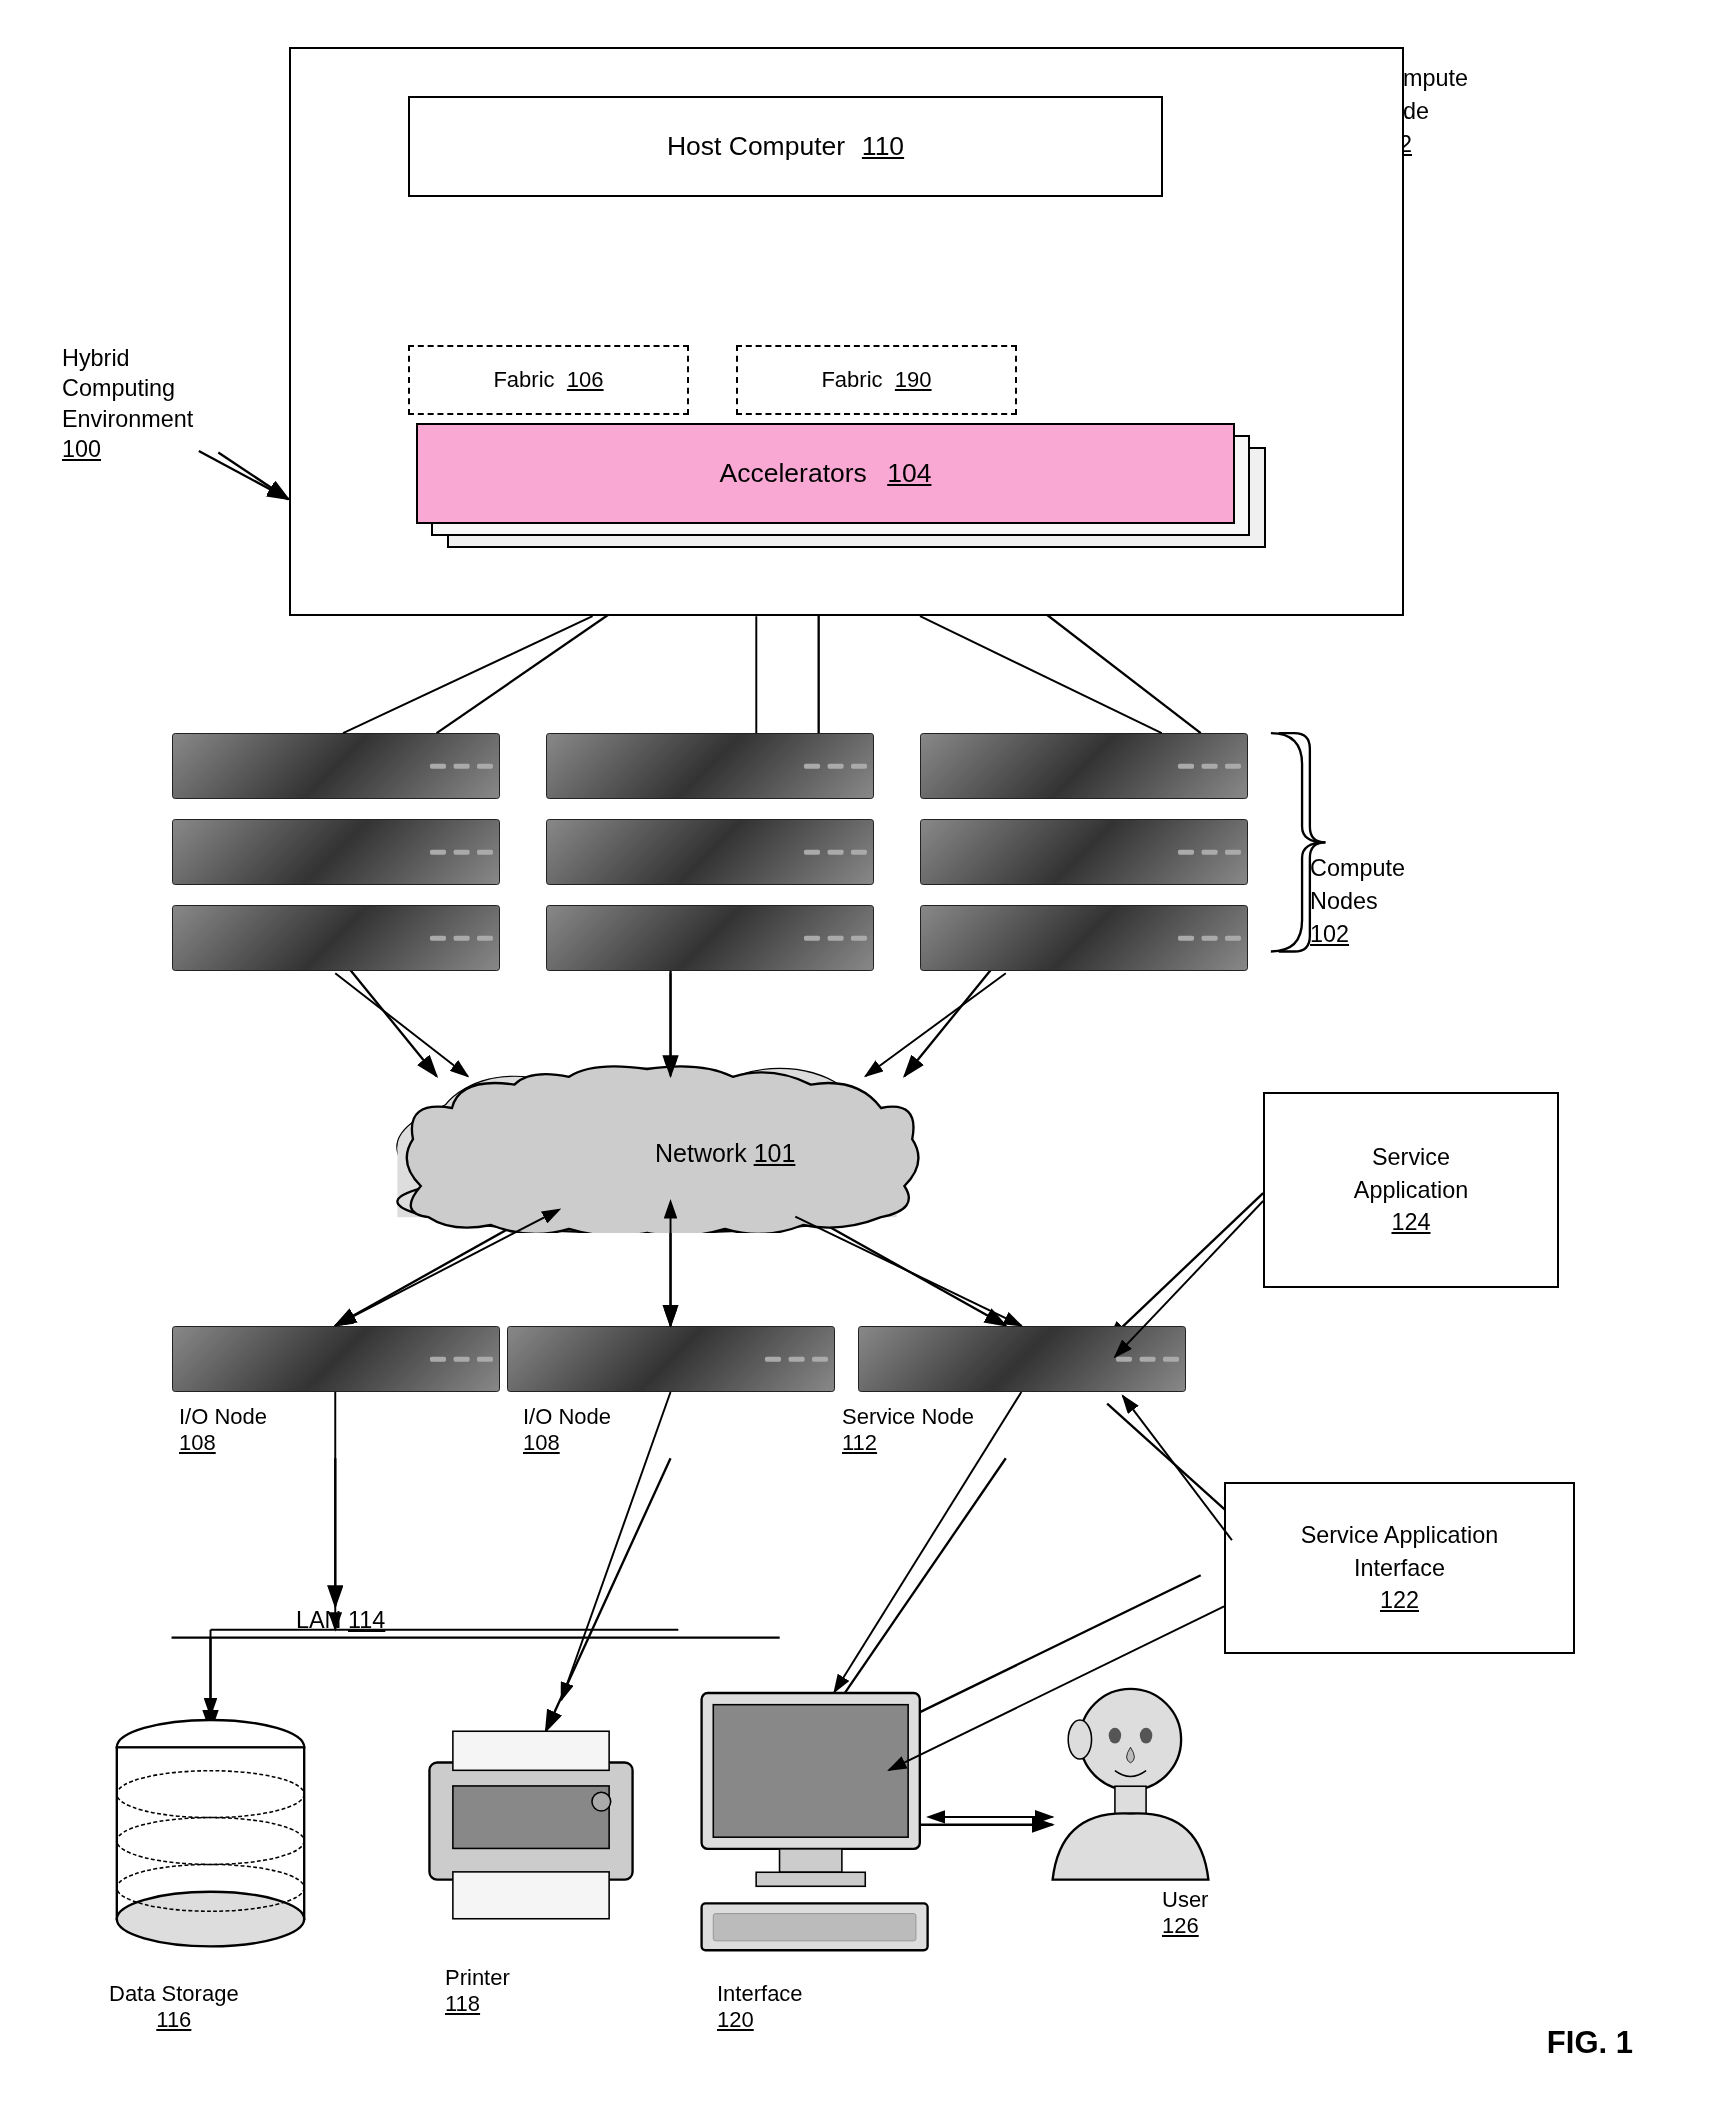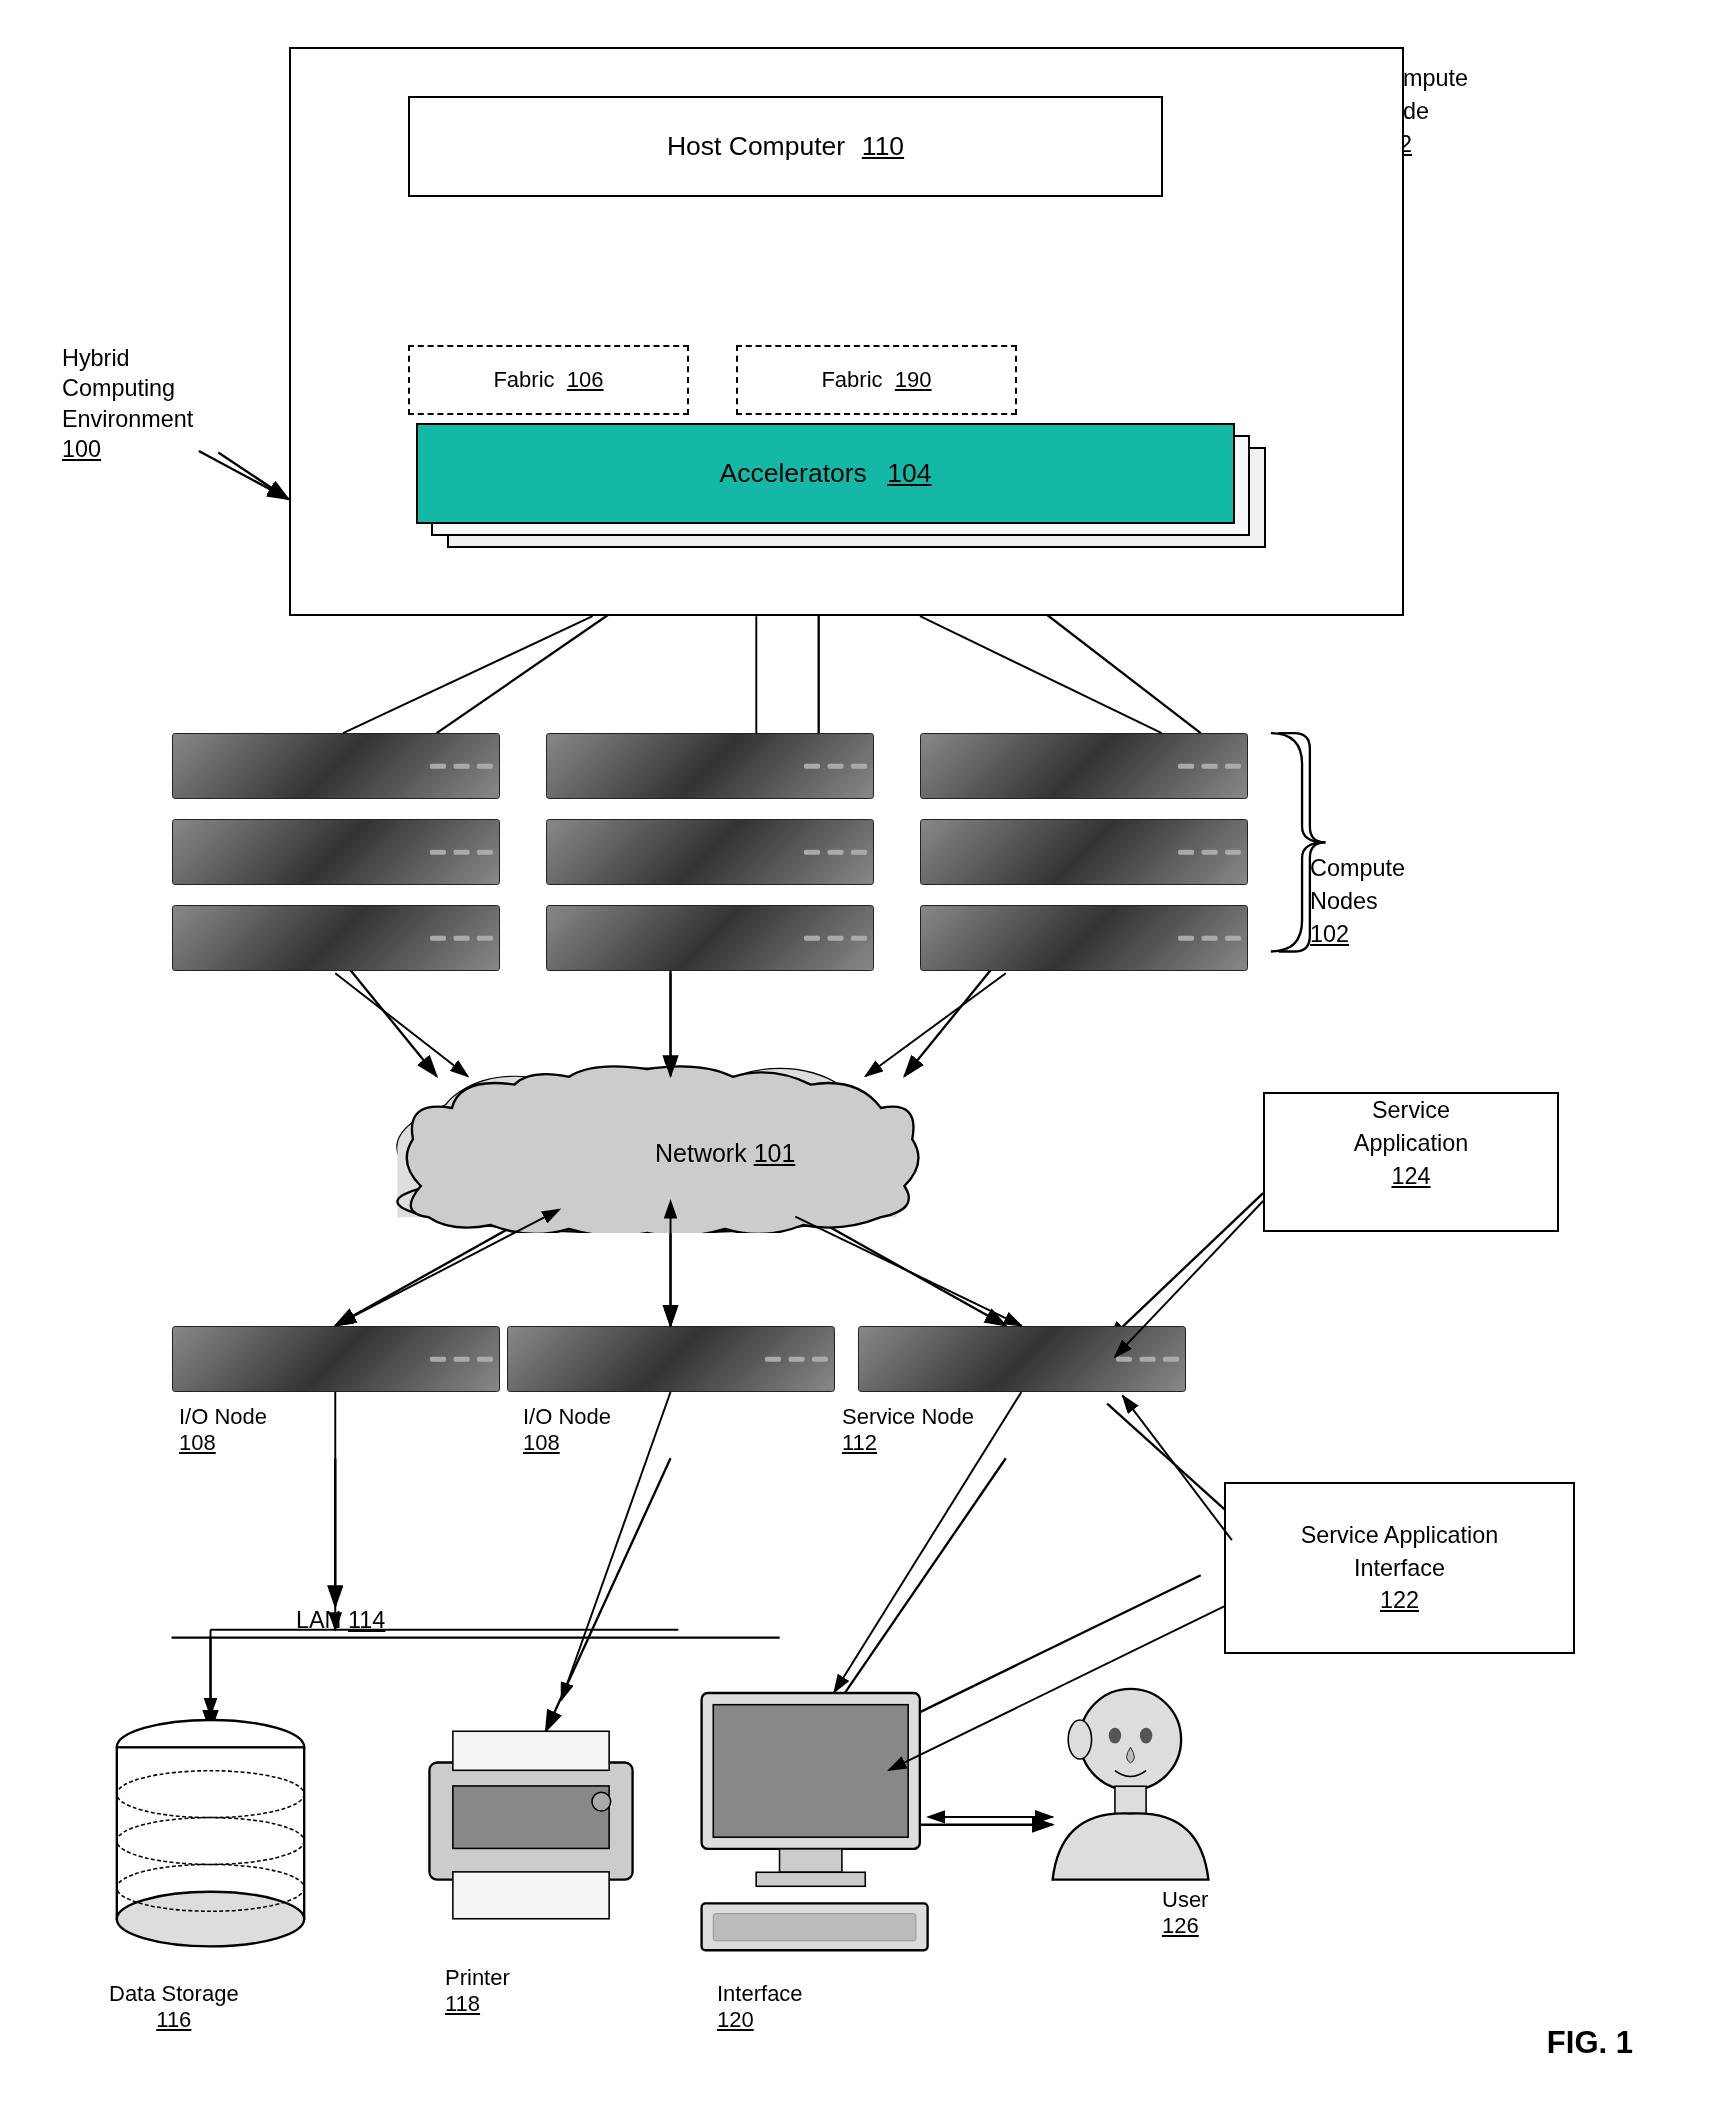--- a/index.html
+++ b/index.html
@@ -152,21 +152,21 @@
       <span style="font-size:22px; margin-left:6.2px;">&nbsp;<span style="text-decoration:underline;">106</span></span>
     </div>
 
     <div class="box-dashed" style="left:445px; top:296px; width:281px; height:70px; display:flex; align-items:center; justify-content:center;">
       <span style="font-size:22px;">Fabric</span>
       <span style="font-size:22px; margin-left:6.2px;">&nbsp;<span style="text-decoration:underline;">190</span></span>
     </div>
 
     <div class="box" style="left:156px; top:398px; width:819px; height:101px; background:#f0f0f0; display:flex; align-items:center; justify-content:center;"></div>
     <div class="box" style="left:140px; top:386px; width:819px; height:101px; background:#f8f8f8; display:flex; align-items:center; justify-content:center;"></div>
-    <div class="box" style="left:125px; top:374px; width:819px; height:101px; background:#14b8a6; display:flex; align-items:center; justify-content:center;">
+    <div class="box" style="left:125px; top:374px; width:819px; height:101px; background:#f9a8d4; display:flex; align-items:center; justify-content:center;">
       <span style="font-size:26.5px;">Accelerators</span>
       <span style="font-size:26.5px; margin-left:13px;">&nbsp;<span style="text-decoration:underline;">104</span></span>
     </div>
   </div>
 
   <div class="server-rack" style="left:172px; top:733px; width:328px; height:66px;"></div>
   <div class="server-rack" style="left:546px; top:733px; width:328px; height:66px;"></div>
   <div class="server-rack" style="left:920px; top:733px; width:328px; height:66px;"></div>
 
   <div class="server-rack" style="left:172px; top:819px; width:328px; height:66px;"></div>
@@ -198,21 +198,21 @@
     <ellipse cx="520" cy="85" rx="110" ry="75" fill="#ddd"></ellipse>
     <ellipse cx="350" cy="75" rx="130" ry="65" fill="#ddd"></ellipse>
 
     <path d="M60,160 Q30,130 50,100 Q40,50 100,60 Q110,20 180,30 Q200,10 250,20 Q280,0 350,10 Q420,0 460,20 Q510,5 560,30 Q620,20 650,60 Q700,50 690,100 Q710,130 680,160 Q700,190 650,200 Q600,220 550,210 Q500,230 450,215 Q400,230 350,220 Q300,230 250,215 Q200,230 150,210 Q100,220 70,200 Q30,195 60,160 Z" fill="#ccc" stroke="#000" stroke-width="3"></path>
   </svg>
 
   <div class="label" style="left:655px; top:1139px; font-size:25px;">
     <span>Network</span>&nbsp;<span style="text-decoration:underline;">101</span>
   </div>
 
-  <div class="box" style="left:1263px; top:1092px; width:296px; height:140px; display:flex; flex-direction:column; align-items:center; justify-content:flex-start;">
+  <div class="box" style="left:1263px; top:1092px; width:296px; height:196px; display:flex; flex-direction:column; align-items:center; justify-content:center;">
     <div style="font-size:23.4px; text-align:center; line-height:1.4;">
       <span style="white-space:pre-line;">Service
 Application</span><br>
       <span style="text-decoration:underline;">124</span>
     </div>
   </div>
 
   <div class="server-rack" style="left:172px; top:1326px; width:328px; height:66px;"></div>
   <div class="label" style="left:179px; top:1404px; font-size:22px;">
     <span>I/O Node</span><br>

